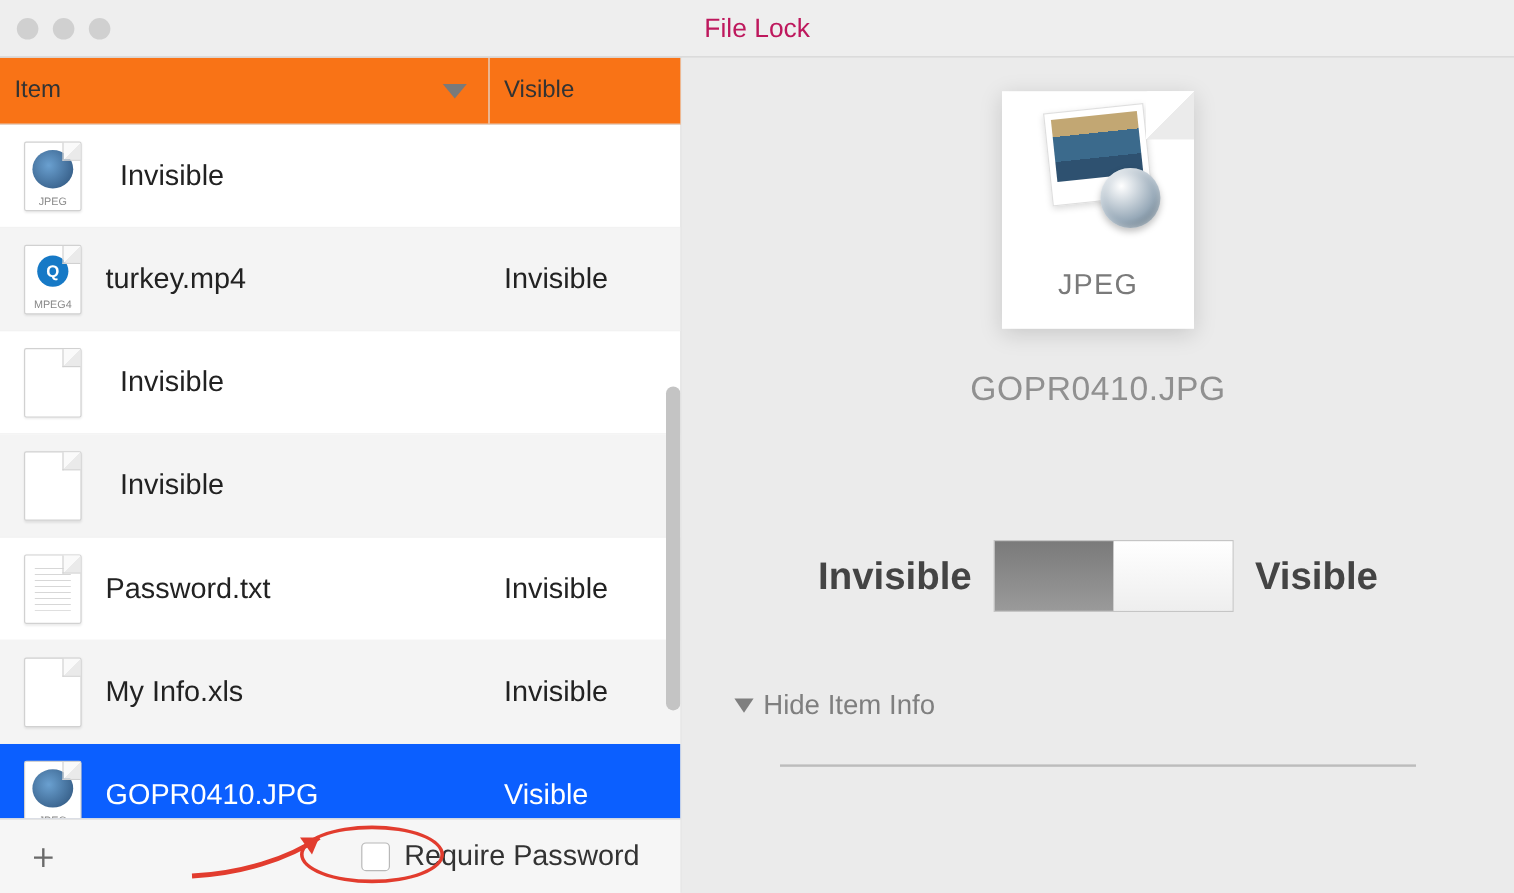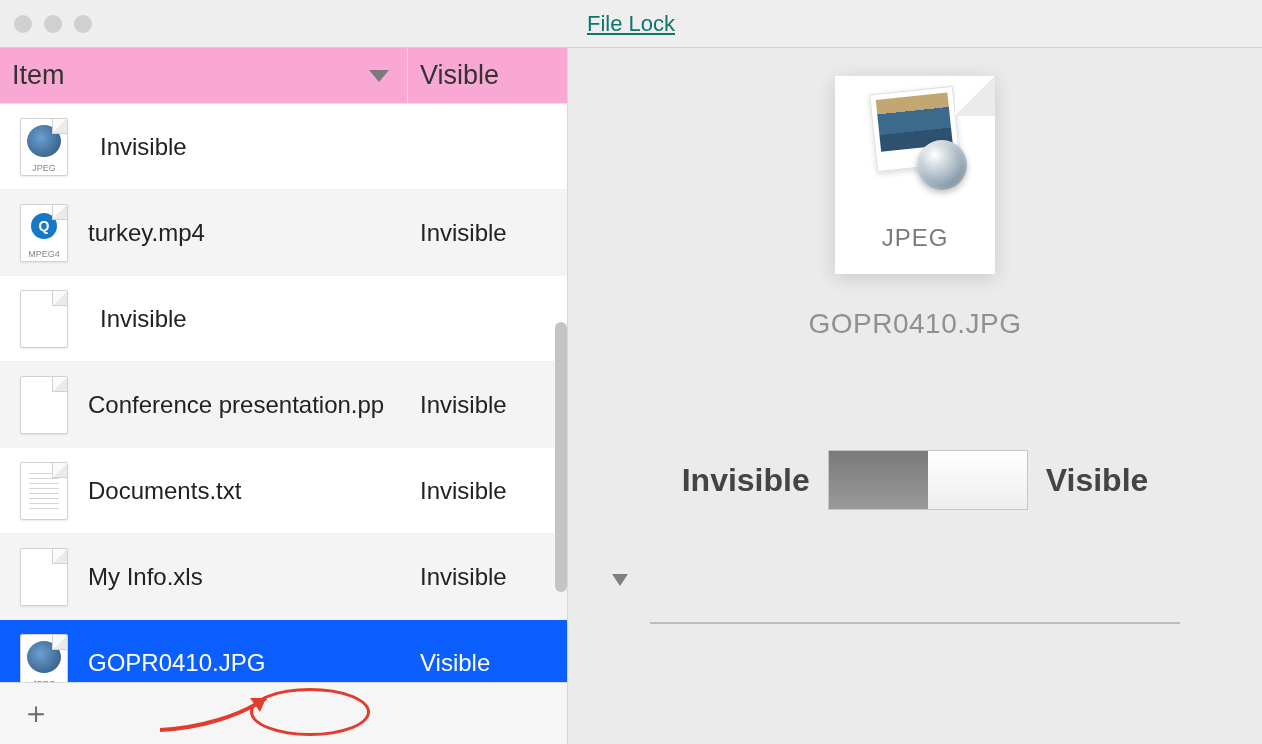--- a/index.html
+++ b/index.html
@@ -16,33 +16,33 @@
       display: flex;
       align-items: center;
       background: #eeeeee;
       border-bottom: 1px solid #cfcfcf;
       position: relative;
     }
     .traffic-lights { display: flex; gap: 12px; margin-left: 14px; }
     .tl-dot { width: 18px; height: 18px; border-radius: 50%; background: #d0d0d0; }
     .title-text {
       position: absolute; left: 50%; transform: translateX(-50%);
-      font-size: 22px; color: #0f766e; text-decoration: underline;
+      font-size: 22px; color: #be185d;
     }
     .content { flex: 1; display: flex; min-height: 0; }
     .left-panel {
       width: 568px; display: flex; flex-direction: column;
       background: #ffffff;
       border-right: 1px solid #d7d7d7;
     }
     .right-panel { flex: 1; background: #ebebeb; position: relative; display: flex; flex-direction: column; align-items: center; }
     .col-headers {
       display: flex; height: 56px; align-items: center;
-      border-bottom: 1px solid #e2e2e2; background: #f9a8d4;
-      font-size: 27px; color: #333;
+      border-bottom: 1px solid #e2e2e2; background: #f97316;
+      font-size: 20px; color: #333;
     }
     .col-item {
       width: 408px; padding-left: 12px; border-right: 1px solid #e2e2e2;
       display: flex; align-items: center; justify-content: space-between; height: 100%;
     }
     .chevron-down {
       width: 0; height: 0; border-left: 10px solid transparent;
       border-right: 10px solid transparent; border-top: 12px solid #7a7a7a;
       margin-right: 18px;
     }
@@ -214,30 +214,29 @@
         <div class="row">
           <div class="icon-cell">
               <div class="file-icon"></div>
             </div>
           <div class="status-cell">Invisible</div>
         </div>
         <div class="row alt">
           <div class="icon-cell">
               <div class="file-icon"></div>
             </div>
-          <div class="name-cell">Conference presentation.pp</div>
           <div class="status-cell">Invisible</div>
         </div>
         <div class="row">
           <div class="icon-cell">
               <div class="file-icon txt">
                 <div class="lines"></div>
               </div>
             </div>
-          <div class="name-cell">Documents.txt</div>
+          <div class="name-cell">Password.txt</div>
           <div class="status-cell">Invisible</div>
         </div>
         <div class="row alt">
           <div class="icon-cell">
               <div class="file-icon"></div>
             </div>
           <div class="name-cell">My Info.xls</div>
           <div class="status-cell">Invisible</div>
         </div>
         <div class="row selected">
@@ -251,20 +250,24 @@
           <div class="status-cell">Visible</div>
         </div>
 
         <div class="scroll-region">
           <div class="scroll-thumb"></div>
         </div>
       </div>
 
       <div class="bottom-bar">
         <button class="plus-btn">＋</button>
+        <div class="checkbox-wrap">
+          <div class="chk"></div>
+          <span>Require Password</span>
+        </div>
         <div class="red-callout"></div>
         <svg class="red-arrow" width="130" height="46">
           <defs></defs>
           <path d="M10,42 C50,40 90,28 116,10" stroke="#e23c2e" stroke-width="4" fill="none"></path>
           <polygon points="116,10 100,10 110,24" fill="#e23c2e"></polygon>
         </svg>
       </div>
     </div>
 
     <div class="right-panel">
@@ -284,18 +287,19 @@
         <div class="toggle-label">Invisible</div>
         <div class="toggle-switch">
           <div class="toggle-side toggle-left"></div>
           <div class="toggle-side toggle-right"></div>
         </div>
         <div class="toggle-label">Visible</div>
       </div>
 
       <div class="hide-info-row">
         <div class="disclosure-tri"></div>
+        <span>Hide Item Info</span>
       </div>
 
       <div class="divider-line"></div>
     </div>
   </div>
 </div>
 
 </body></html>

